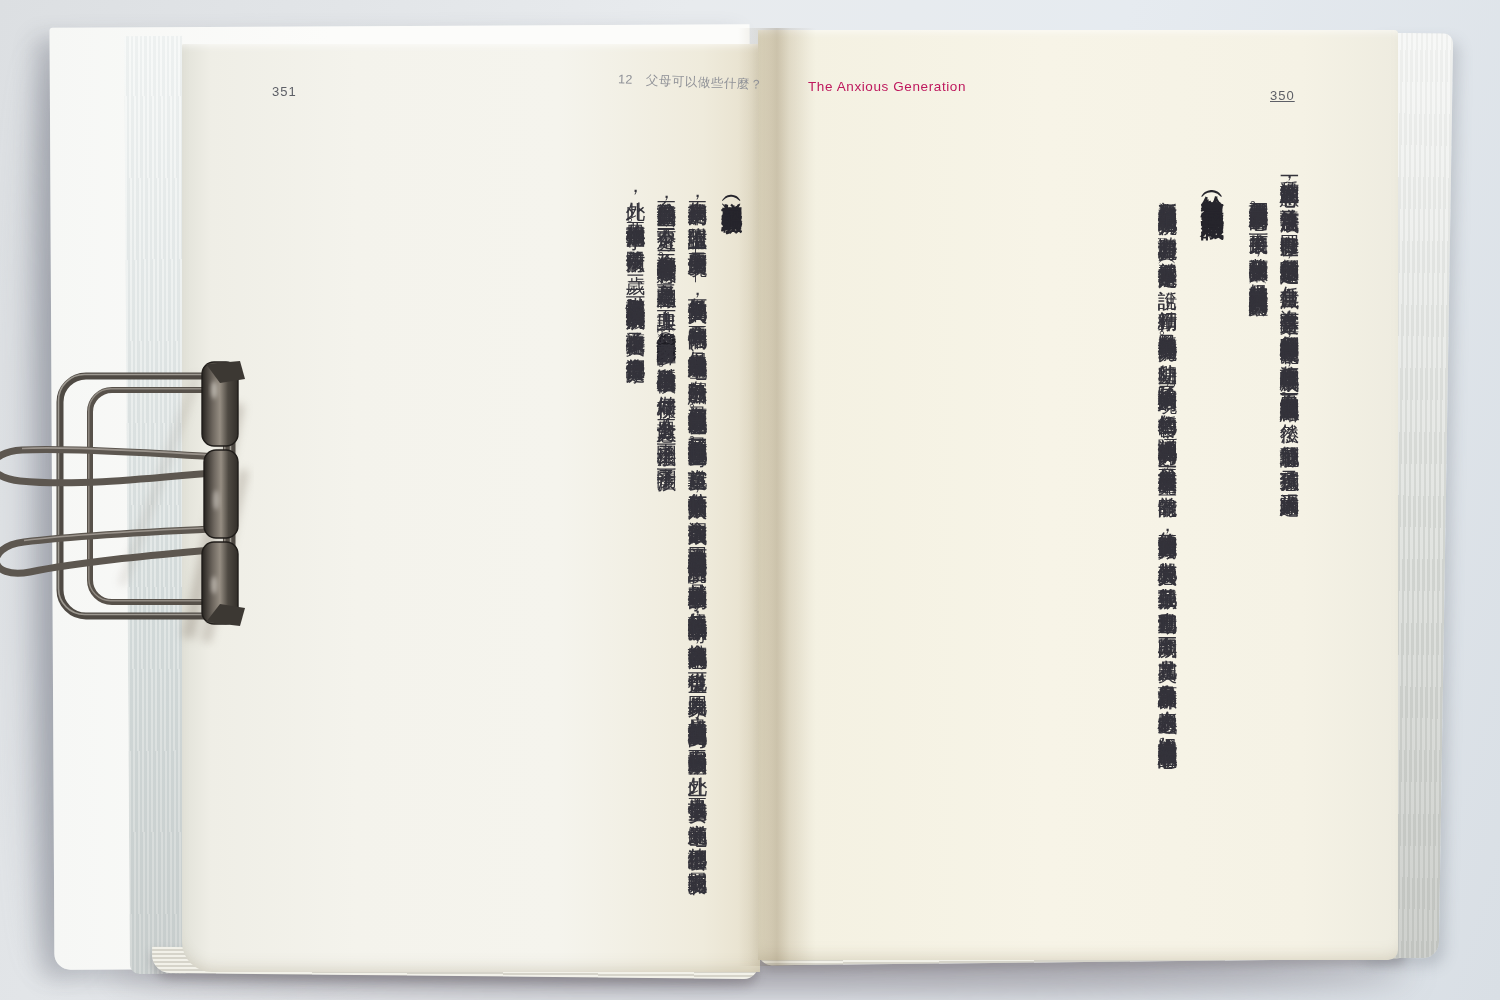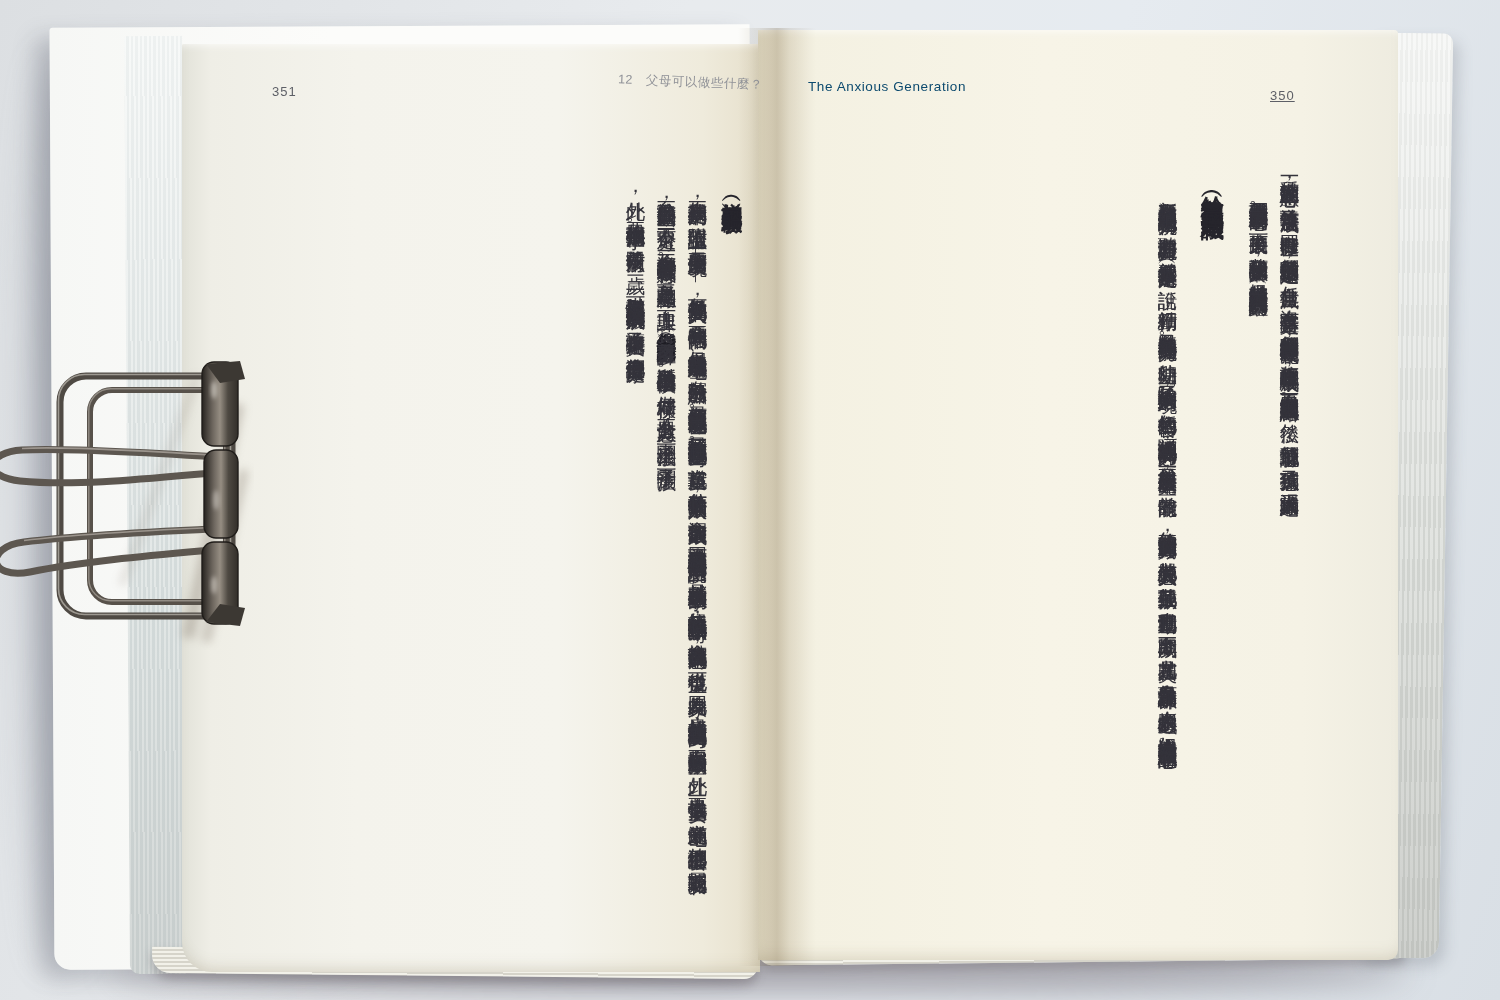--- a/index.html
+++ b/index.html
@@ -82,21 +82,21 @@
   }
   .gutter{
     position:absolute;left:738px;top:28px;width:78px;height:938px;z-index:6;
     background:linear-gradient(to right,rgba(115,95,55,0) 0%,rgba(118,98,60,.12) 28%,rgba(108,88,52,.26) 50%,rgba(108,88,52,.12) 66%,rgba(115,95,55,0) 100%);
     pointer-events:none;
   }
   
   .hdr{position:absolute;z-index:7;font-family:"Liberation Sans",sans-serif;}
   .lp-num{left:272px;top:84px;font-size:13px;color:#5d5f66;letter-spacing:1px;}
   .lp-head{left:618px;top:74px;font-size:12.5px;color:#8f9197;letter-spacing:.5px;transform:rotate(2.2deg);}
-  .rp-head{left:808px;top:79px;font-size:13.5px;color:#0c4a6e;letter-spacing:.6px;text-align:center;}
+  .rp-head{left:808px;top:79px;font-size:13.5px;color:#be185d;letter-spacing:.6px;text-align:center;}
   .rp-num{left:1270px;top:88px;font-size:13px;color:#5d5f66;letter-spacing:1px;text-decoration:underline;}
   
   .page-text{
     position:absolute;z-index:7;
     writing-mode:vertical-rl;text-orientation:mixed;
     font-size:19.5px;line-height:31px;letter-spacing:.6px;
     color:#34333b;
   }
   .rp-text{left:765px;top:166px;width:540px;height:790px;}
   .lp-text{left:230px;top:166px;width:520px;height:790px;}

